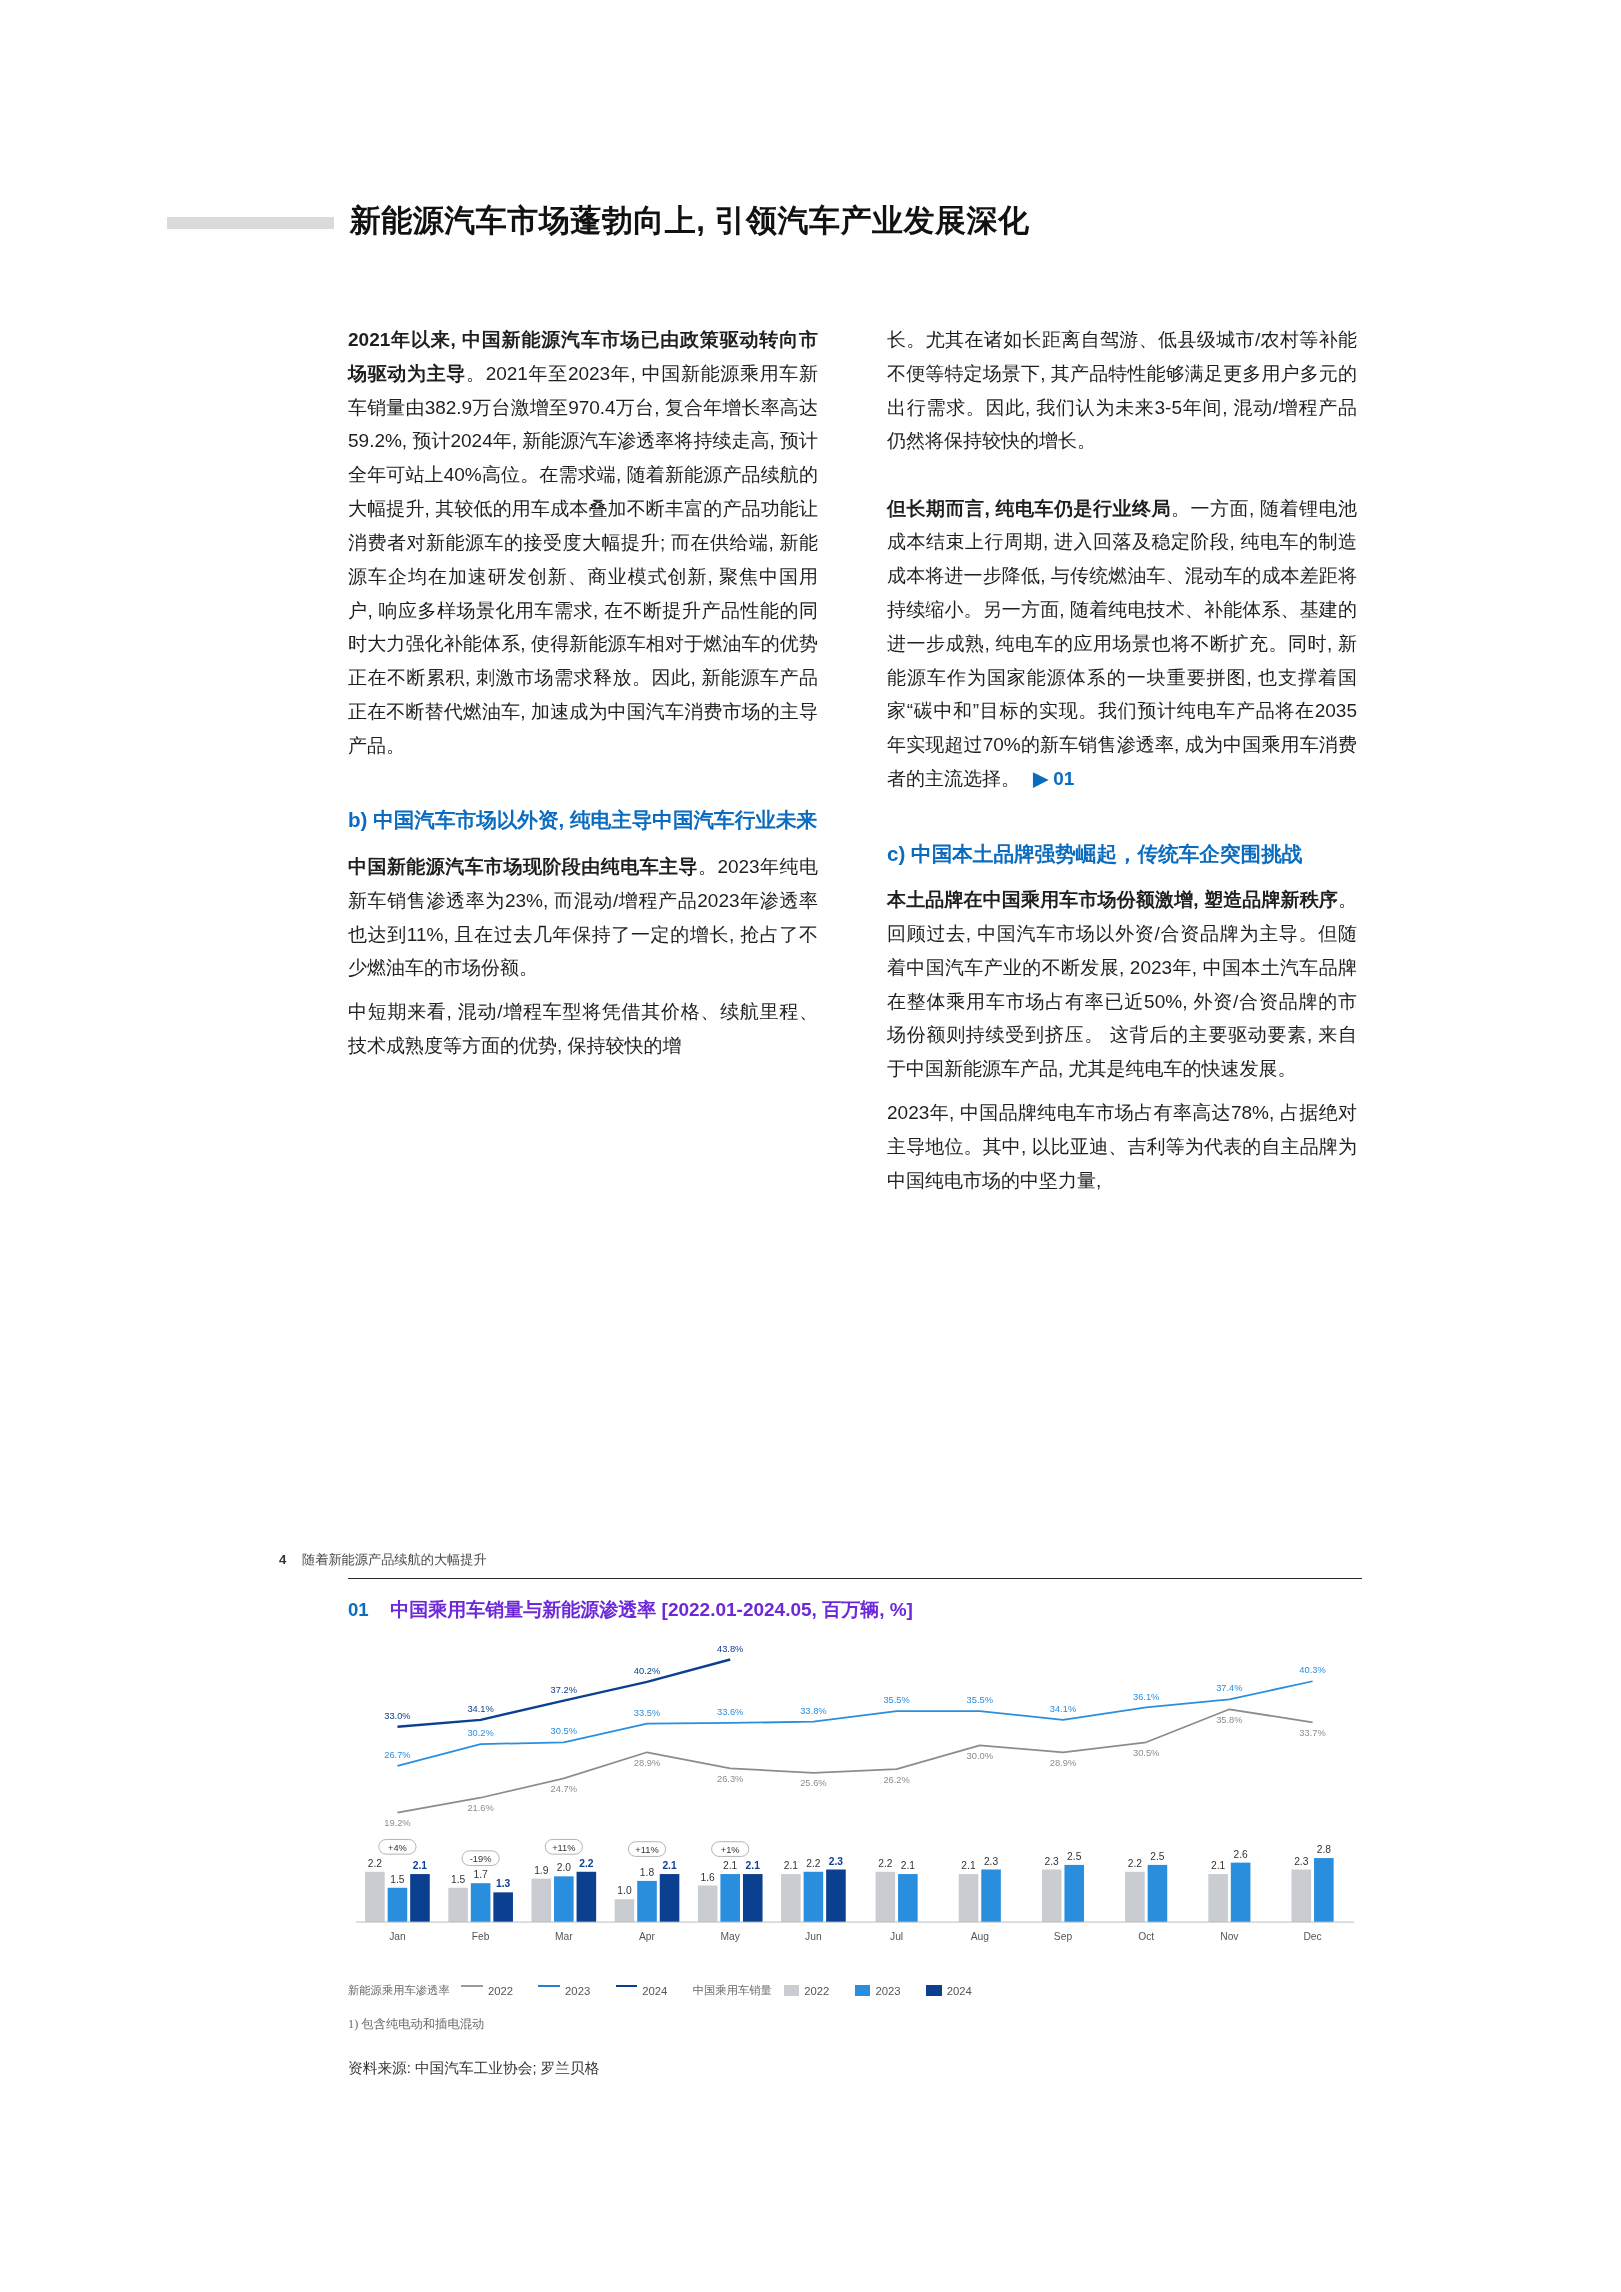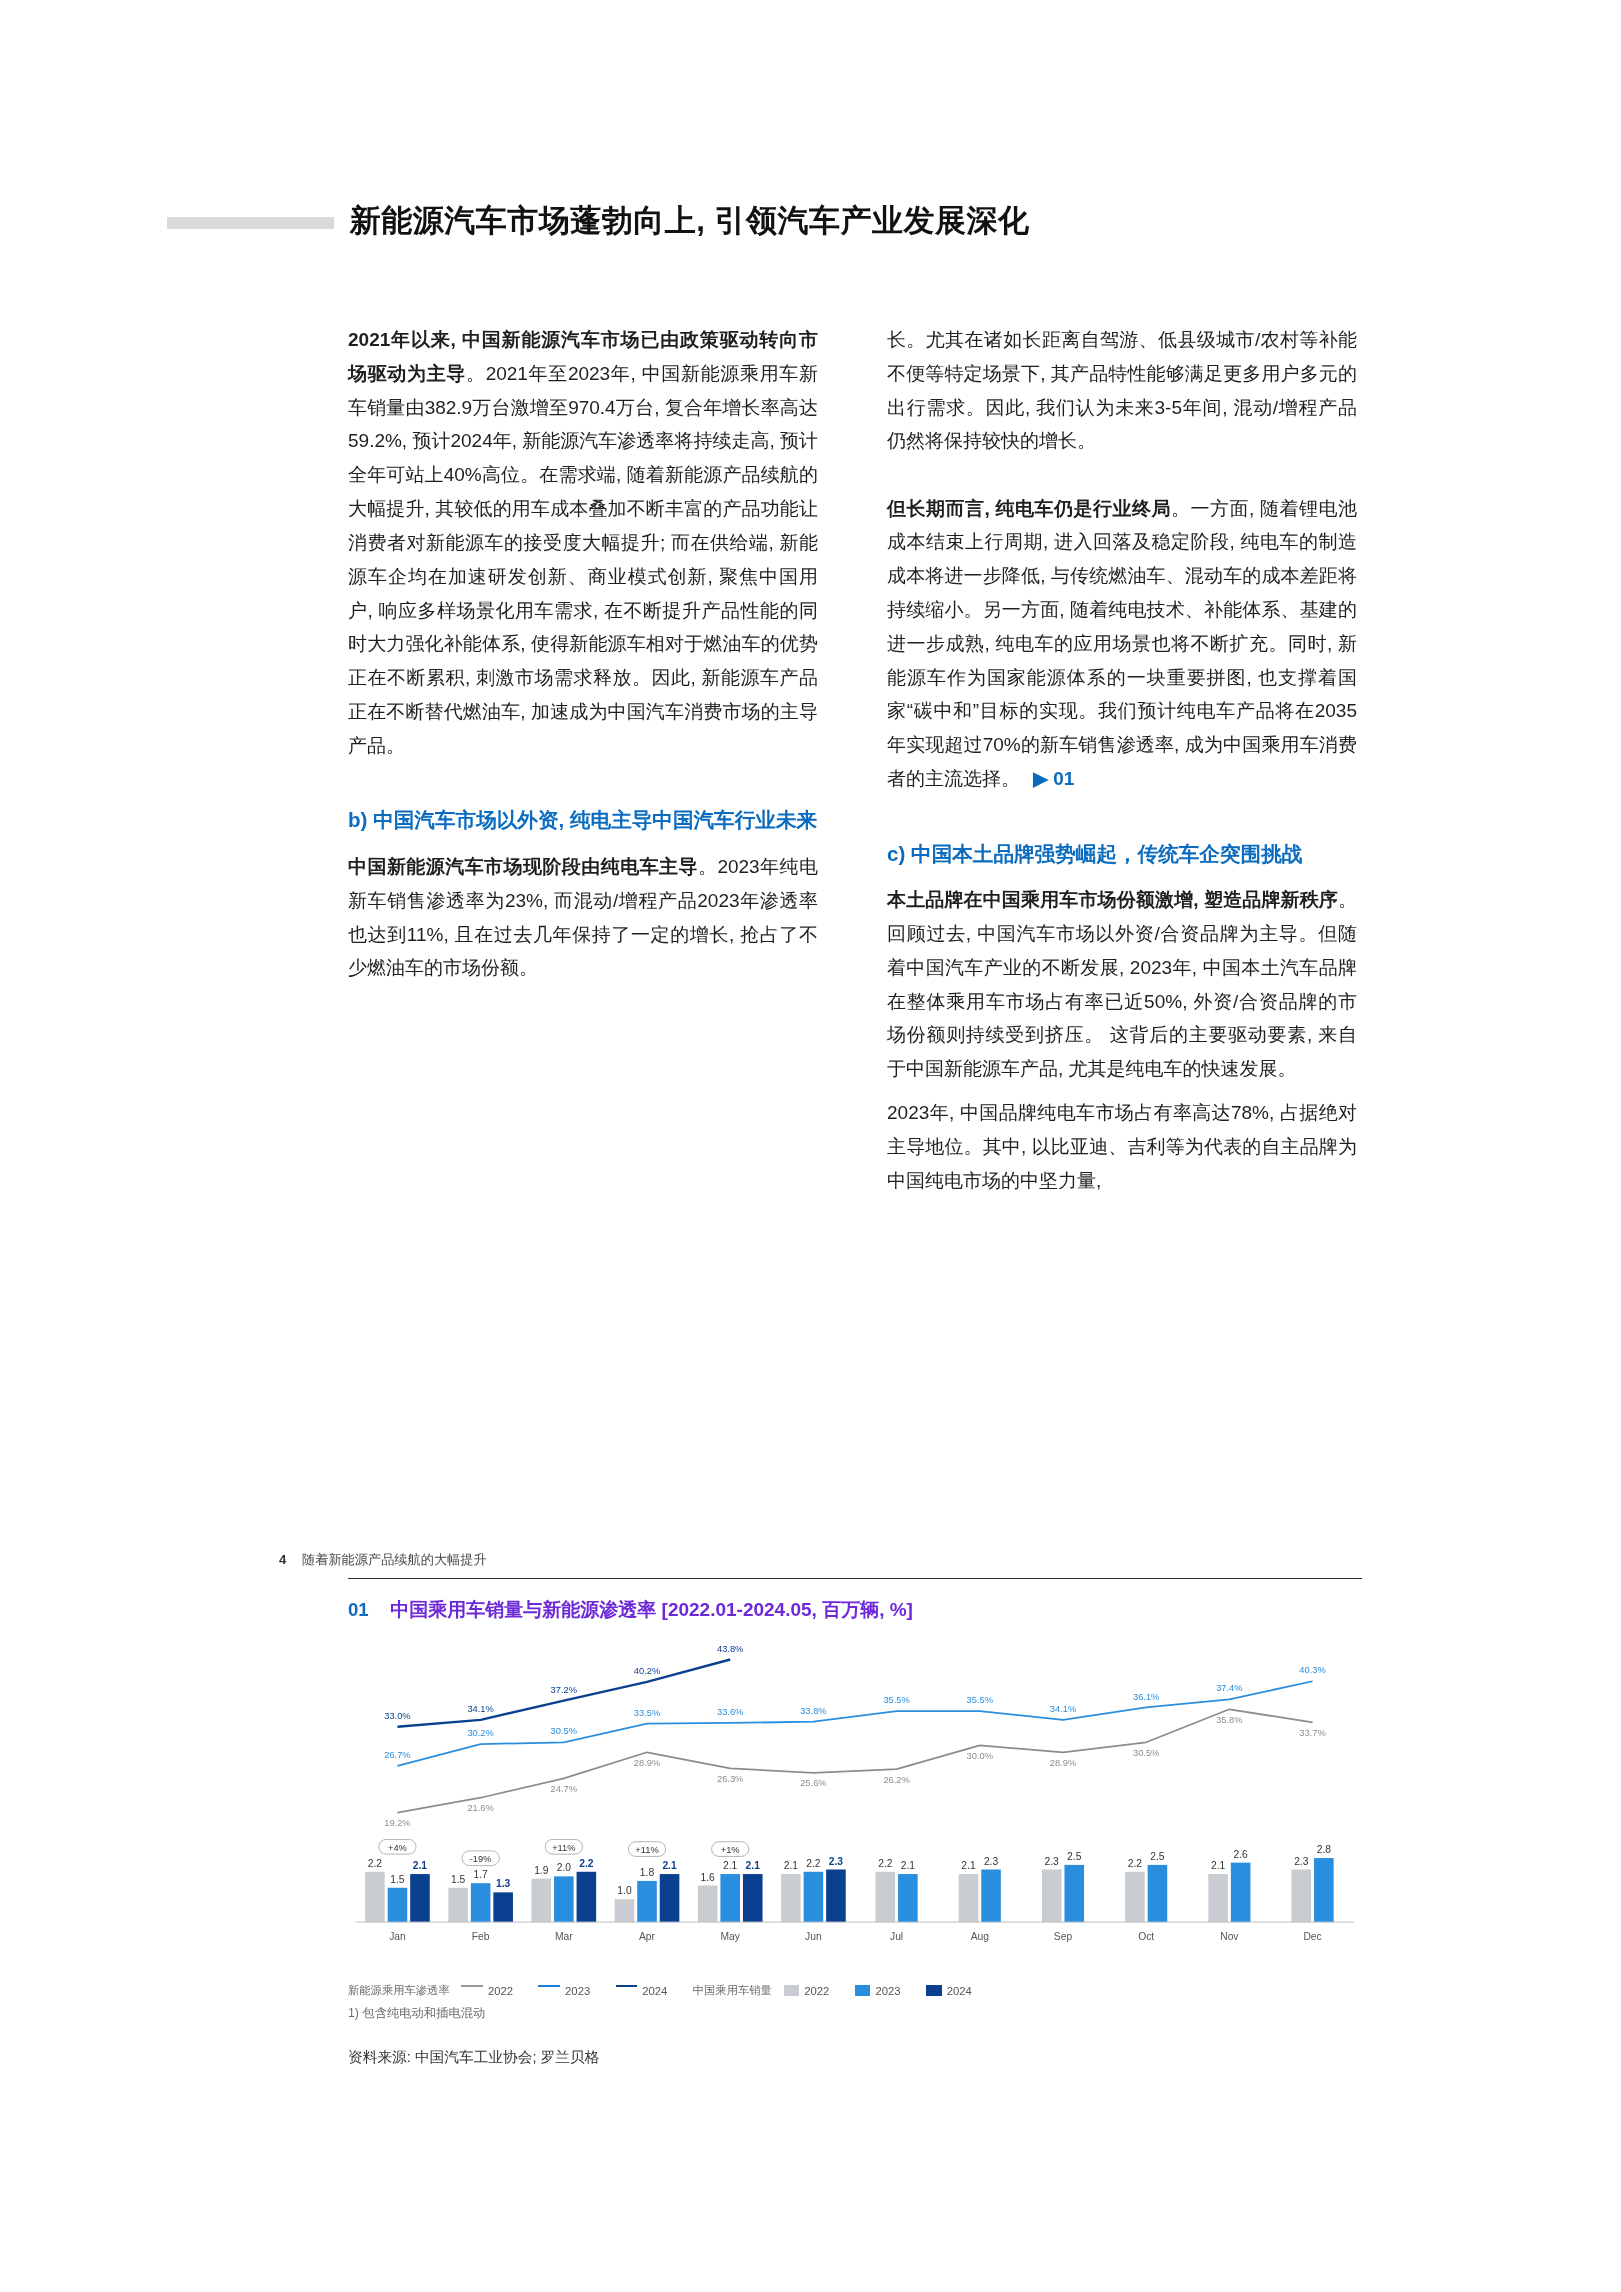--- a/index.html
+++ b/index.html
@@ -125,21 +125,22 @@
   .lg-line.b2023 { border-top-color: #1f7fd4; }
   .lg-line.b2024 { border-top-color: #0b3f8f; }
   .lg-sw { width: 15.7px; height: 10.8px; background: #c9ccd0; }
   .lg-sw.s2023 { background: #2a8ede; }
   .lg-sw.s2024 { background: #0b3f8f; }
   .lg-txt { font-size: 11.3px; color: #555; }
 
   .footnote {
     font-size: 12.3px;
     color: #6b6b6b;
-    margin-top: 7px;
+    margin-top: 18px;
+    font-family: Liberation Serif, serif;
   }
   .source {
     font-size: 14.7px;
     color: #333;
     margin-top: 25.5px;
   }
 
   
   .footer {
     position: absolute;
@@ -163,20 +164,21 @@
     <div class="header-title">新能源汽车市场蓬勃向上, 引领汽车产业发展深化</div>
   </div>
 
   <div class="col col-left">
     <p><span class="lead">2021年以来, 中国新能源汽车市场已由政策驱动转向市场驱动为主导</span><span>。2021年至2023年, 中国新能源乘用车新车销量由382.9万台激增至970.4万台, 复合年增长率高达59.2%, 预计2024年, 新能源汽车渗透率将持续走高, 预计全年可站上40%高位。在需求端, 随着新能源产品续航的大幅提升, 其较低的用车成本叠加不断丰富的产品功能让消费者对新能源车的接受度大幅提升; 而在供给端, 新能源车企均在加速研发创新、商业模式创新, 聚焦中国用户, 响应多样场景化用车需求, 在不断提升产品性能的同时大力强化补能体系, 使得新能源车相对于燃油车的优势正在不断累积, 刺激市场需求释放。因此, 新能源车产品正在不断替代燃油车, 加速成为中国汽车消费市场的主导产品。</span></p>
 
     <div class="spacer-lg"></div>
 
     <h3 class="sec">b) 中国汽车市场以外资, 纯电主导中国汽车行业未来</h3>
     <p><span class="lead">中国新能源汽车市场现阶段由纯电车主导</span><span>。2023年纯电新车销售渗透率为23%, 而混动/增程产品2023年渗透率也达到11%, 且在过去几年保持了一定的增长, 抢占了不少燃油车的市场份额。</span></p>
+    <p>中短期来看, 混动/增程车型将凭借其价格、续航里程、技术成熟度等方面的优势, 保持较快的增</p>
   </div>
 
   <div class="col col-right">
     <p>长。尤其在诸如长距离自驾游、低县级城市/农村等补能不便等特定场景下, 其产品特性能够满足更多用户多元的出行需求。因此, 我们认为未来3-5年间, 混动/增程产品仍然将保持较快的增长。</p>
 
     <div class="spacer-md"></div>
 
     <p><span class="lead">但长期而言, 纯电车仍是行业终局</span><span>。一方面, 随着锂电池成本结束上行周期, 进入回落及稳定阶段, 纯电车的制造成本将进一步降低, 与传统燃油车、混动车的成本差距将持续缩小。另一方面, 随着纯电技术、补能体系、基建的进一步成熟, 纯电车的应用场景也将不断扩充。同时, 新能源车作为国家能源体系的一块重要拼图, 也支撑着国家“碳中和”目标的实现。我们预计纯电车产品将在2035年实现超过70%的新车销售渗透率, 成为中国乘用车消费者的主流选择。</span> <span class="ref">▶ 01</span></p>
 
     <div class="spacer-lg"></div>

